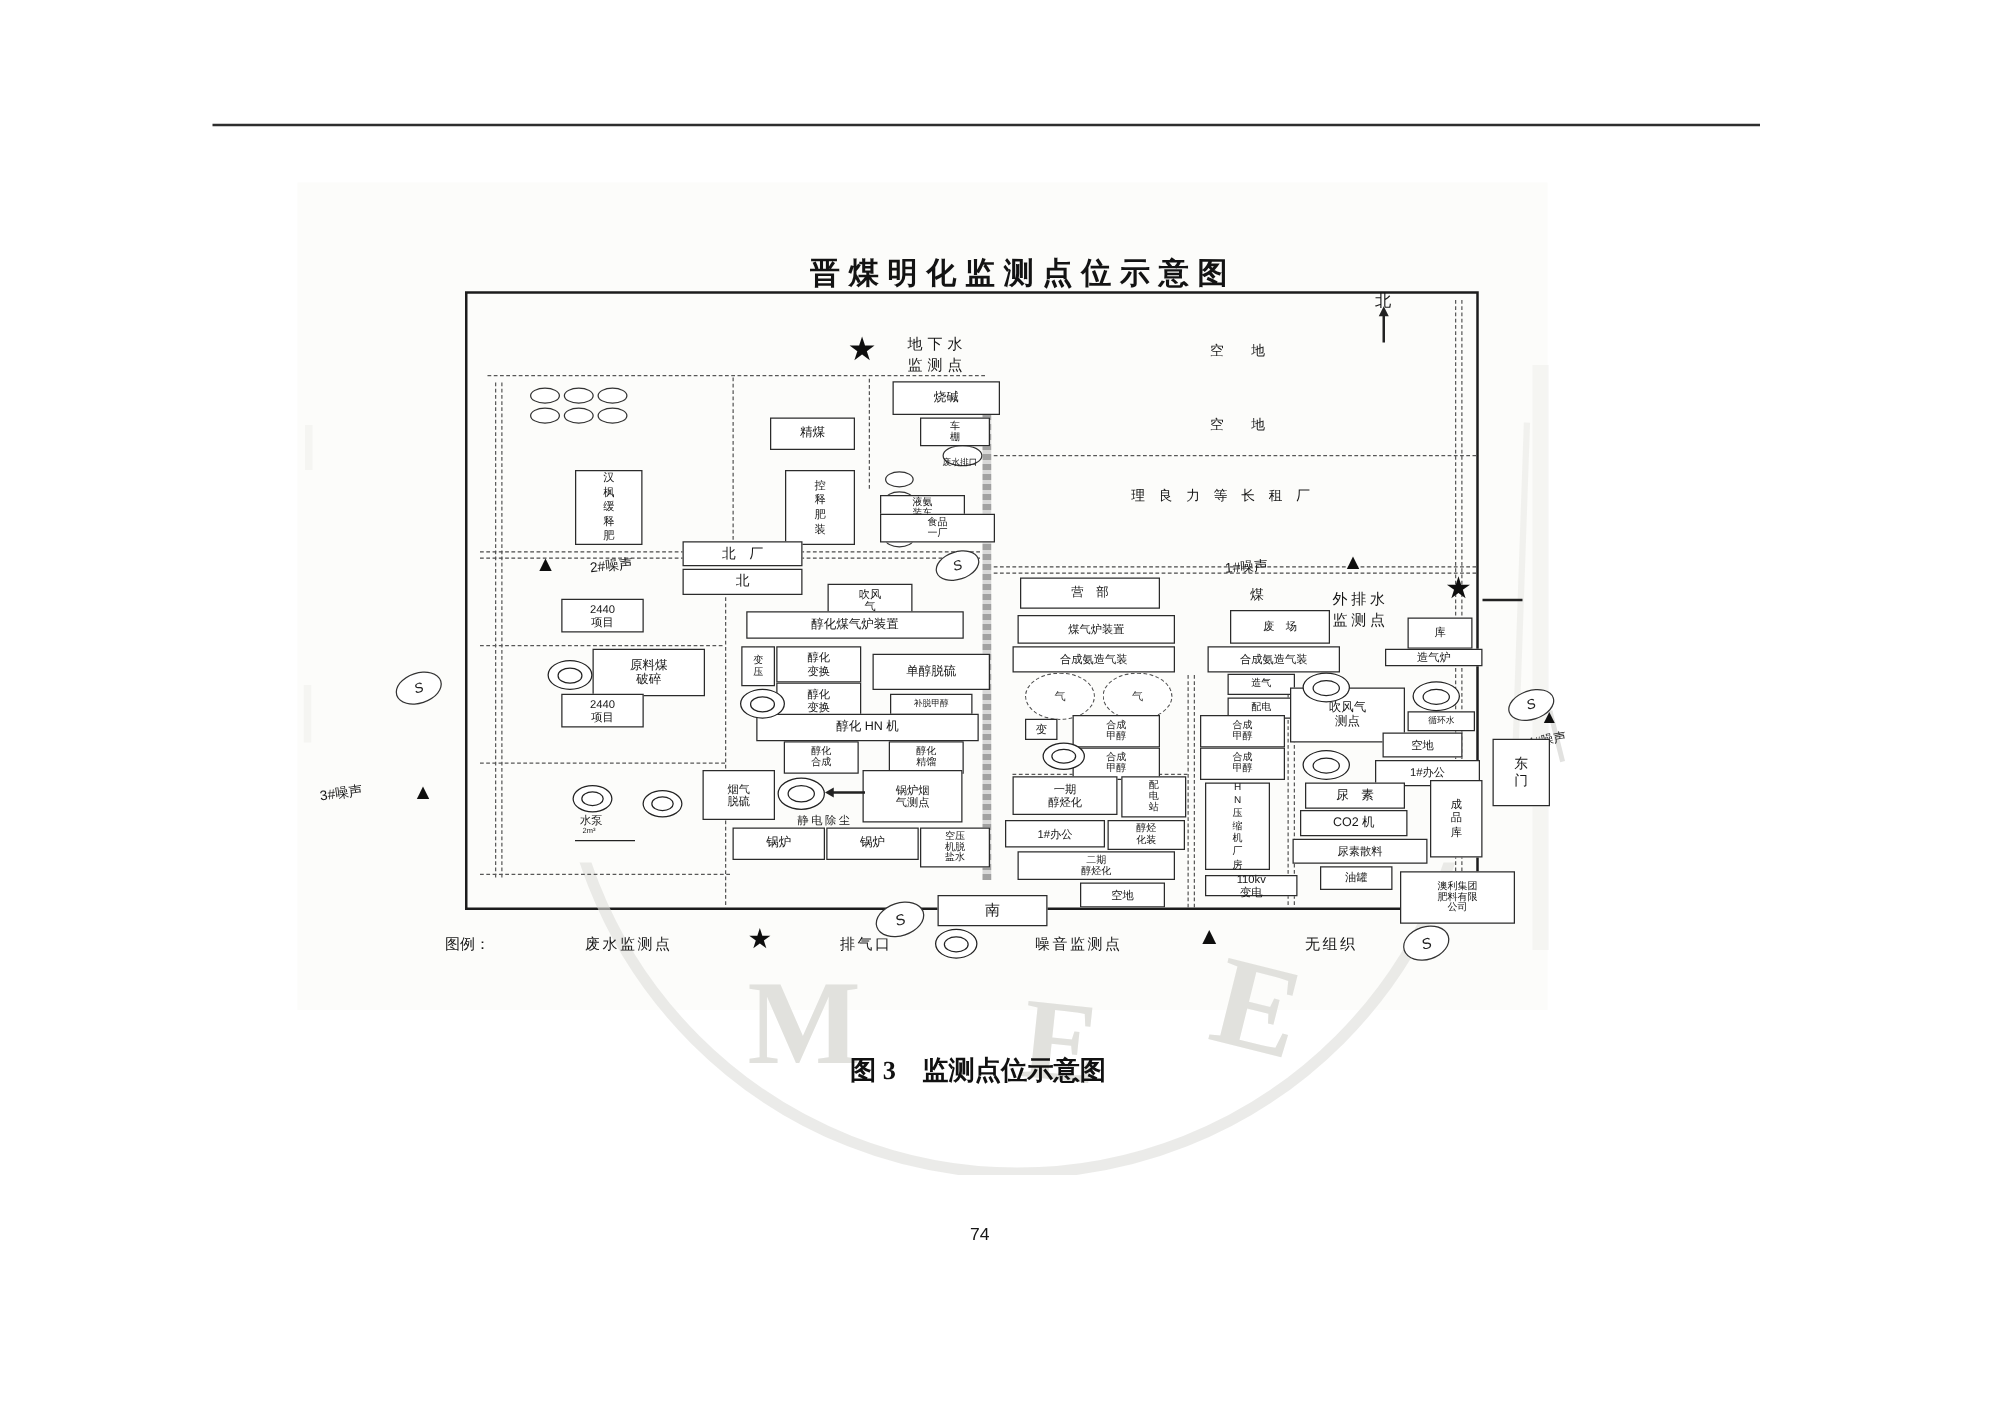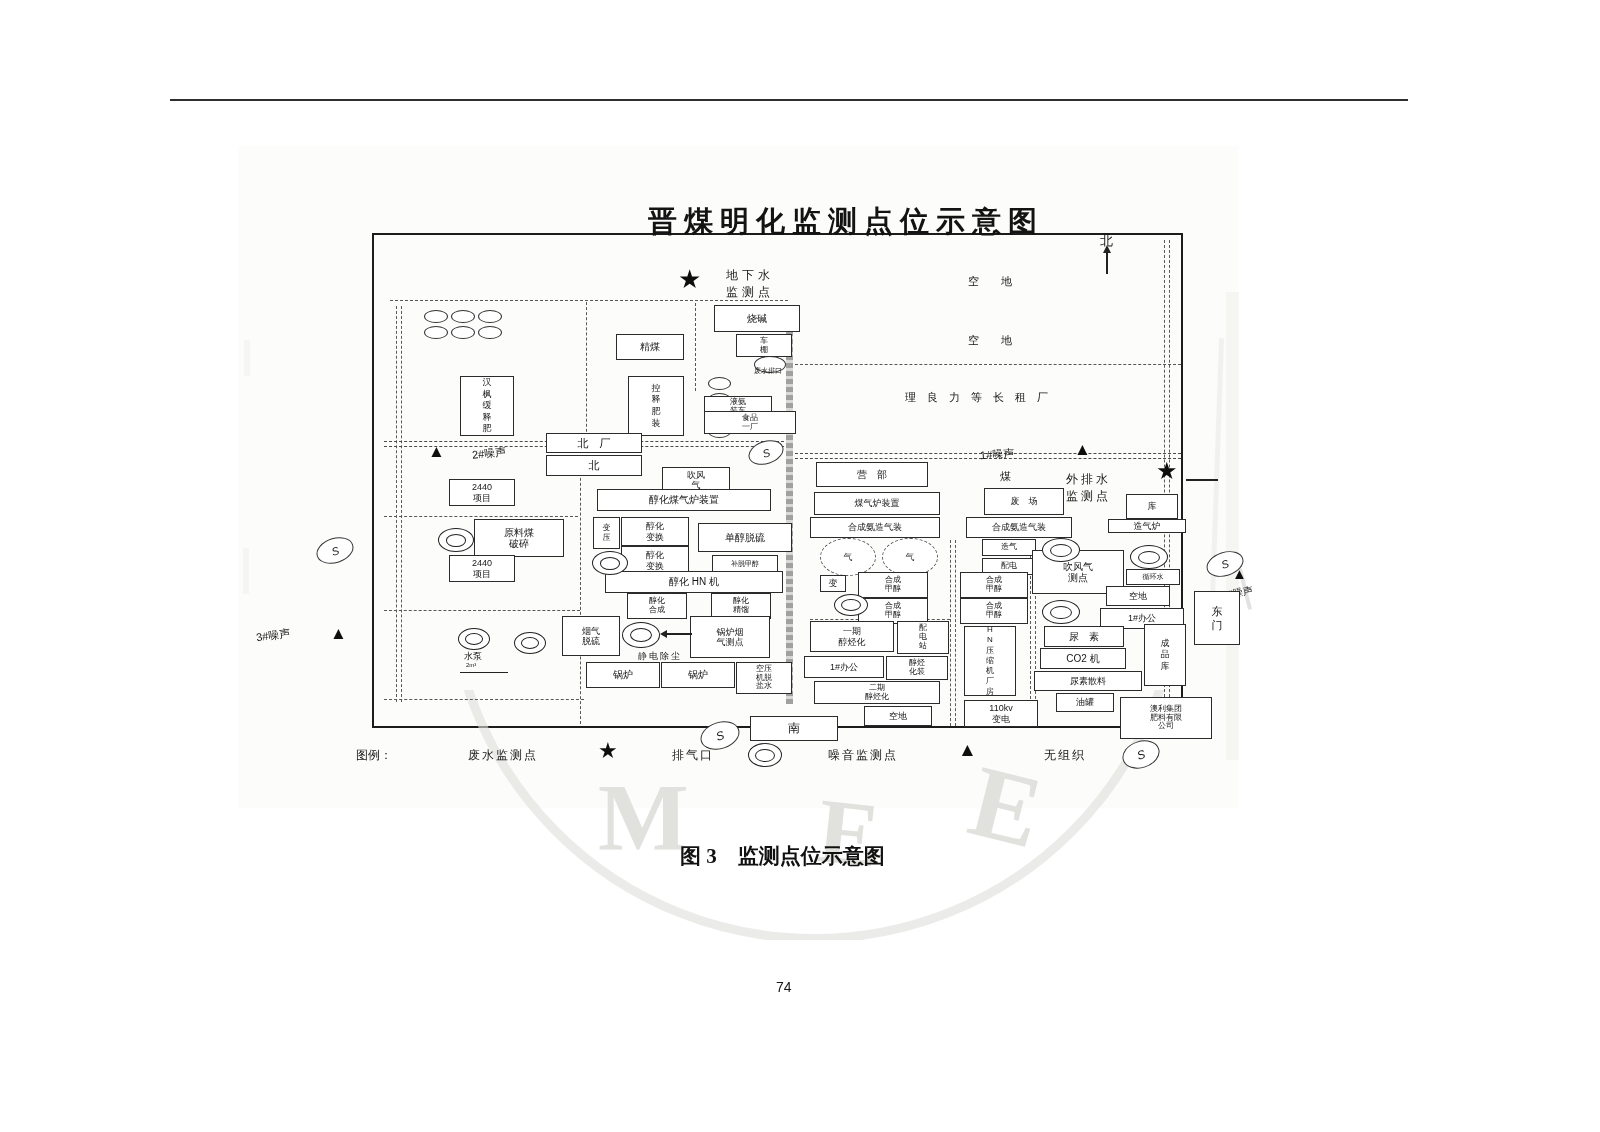--- a/index.html
+++ b/index.html
@@ -58,21 +58,21 @@
   <div class="streak" style="left:244px;top:340px;width:6px;height:36px;opacity:.3"></div>
   <div class="streak" style="left:243px;top:548px;width:6px;height:46px;opacity:.3"></div>
 
   <div class="wmclip">
     <div class="wmcircle"></div>
   </div>
   <div class="wm" style="left:598px;top:762px;font-size:96px">M</div>
   <div class="wm" style="left:818px;top:780px;font-size:92px;transform:rotate(6deg)">E</div>
   <div class="wm" style="left:972px;top:748px;font-size:102px;transform:rotate(14deg)">E</div>
 
-  <div class="title" style="left:648px;top:202px;font-size:29px">晋煤明化监测点位示意图</div>
+  <div class="title" style="left:648px;top:202px;font-size:24px">晋煤明化监测点位示意图</div>
 
   <div class="border" style="left:372px;top:233px;width:811px;height:495px"></div>
   <div class="rvd" style="left:1164px;top:240px;height:482px"></div>
   <div class="rvd" style="left:396px;top:306px;height:396px"></div>
 
   <div class="lb" style="left:1100px;top:232px;font-size:13px">北</div>
   <div class="wline" style="left:1106px;top:252px;width:2px;height:22px"></div>
   <div class="arrowU" style="left:1103px;top:245px"></div>
 
   <div class="rh" style="left:390px;top:300px;width:398px"></div>
@@ -262,21 +262,21 @@
 电
 站</div>
   <div class="bx" style="left:804px;top:656px;width:80px;height:22px;font-size:9px">1#办公</div>
   <div class="bx" style="left:886px;top:656px;width:62px;height:24px;font-size:8px">醇烃
 化装</div>
   <div class="bx" style="left:814px;top:681px;width:126px;height:23px;font-size:8px">二期
 醇烃化</div>
   <div class="bx" style="left:864px;top:706px;width:68px;height:20px;font-size:9px">空地</div>
 
   <div class="bx" style="left:964px;top:626px;width:52px;height:70px;font-size:8px"><span class="vt">HN压缩机厂房</span></div>
-  <div class="bx" style="left:964px;top:700px;width:74px;height:27px;font-size:9px">110kv
+  <div class="bx" style="left:964px;top:700px;width:74px;height:17px;font-size:9px">110kv
 变电</div>
 
   <div class="bx" style="left:1044px;top:626px;width:80px;height:21px;font-size:10px">尿　素</div>
   <div class="bx" style="left:1040px;top:648px;width:86px;height:21px;font-size:10px">CO2 机</div>
   <div class="bx" style="left:1034px;top:671px;width:108px;height:20px;font-size:9px">尿素散料</div>
   <div class="bx" style="left:1056px;top:693px;width:58px;height:19px;font-size:9px">油罐</div>
   <div class="bx" style="left:1144px;top:624px;width:42px;height:62px;font-size:9px"><span class="vt">成品库</span></div>
   <div class="bx" style="left:1120px;top:697px;width:92px;height:42px;font-size:8px">澳利集团
 肥料有限
 公司</div>

